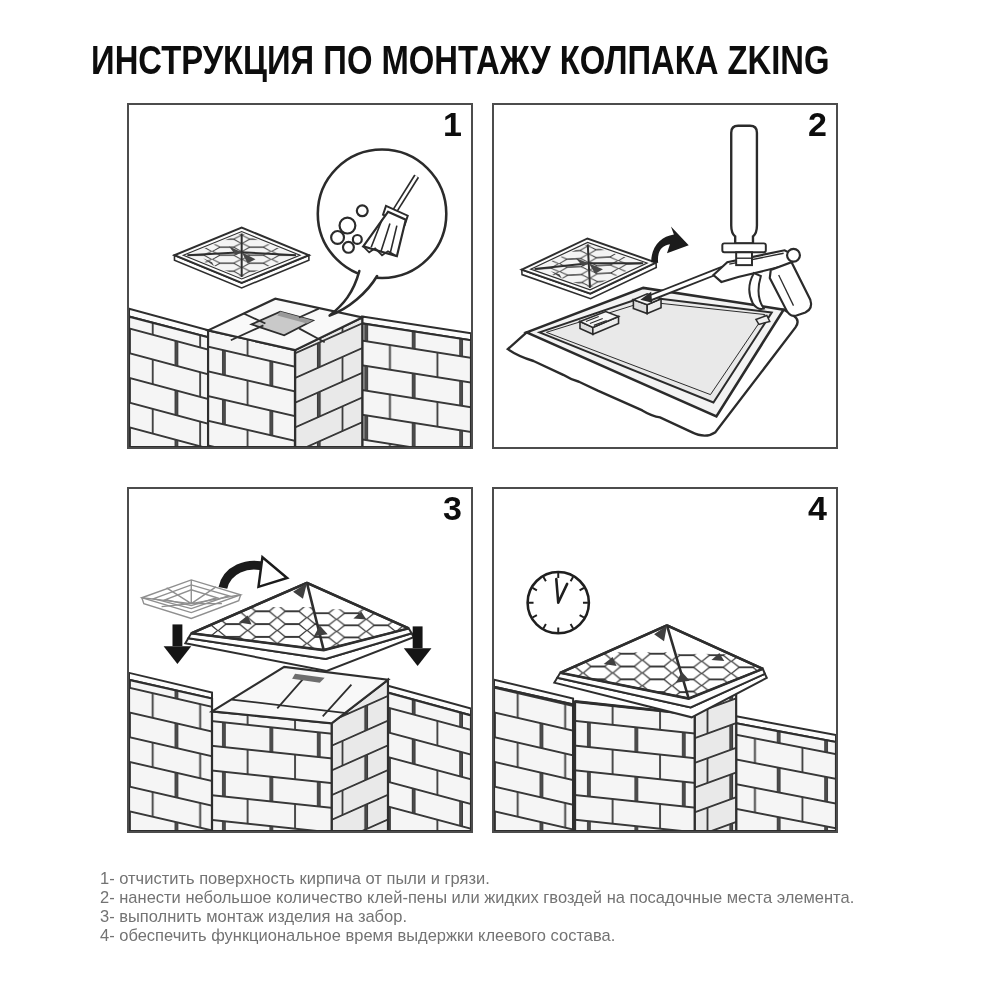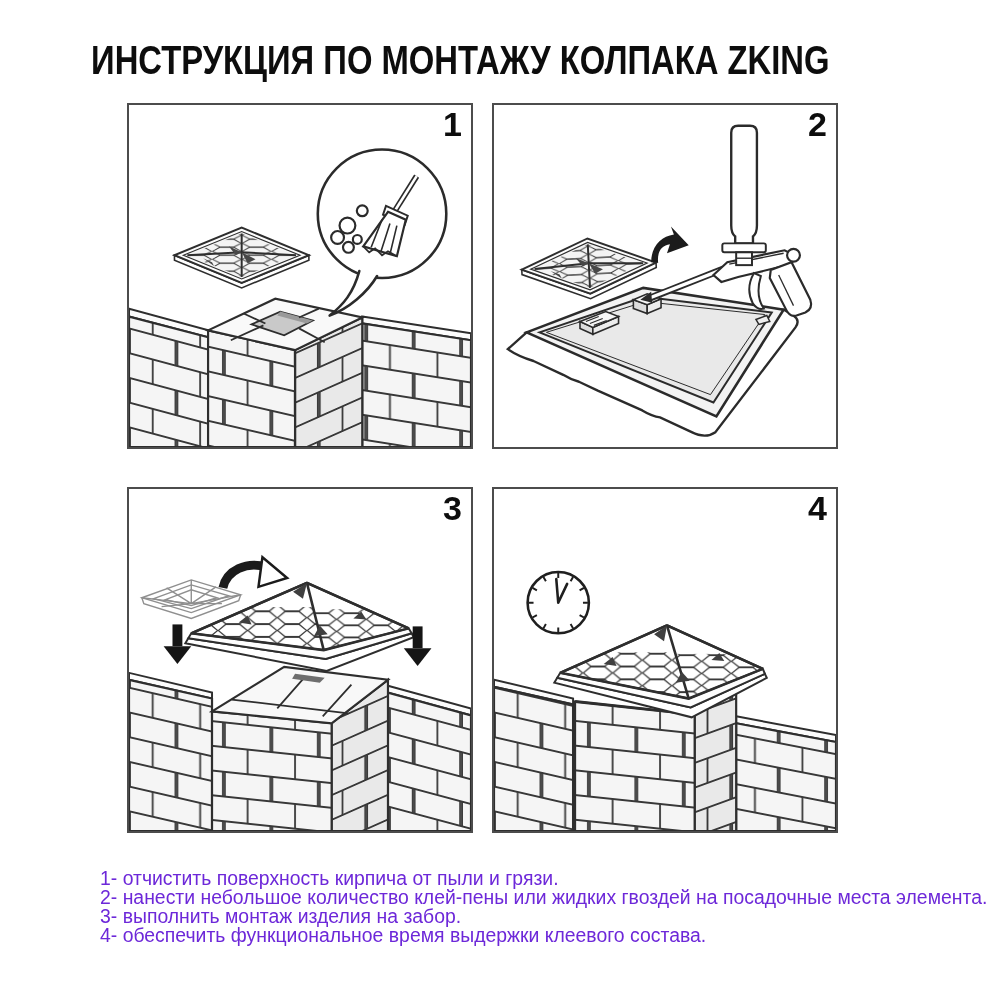--- a/index.html
+++ b/index.html
@@ -4,21 +4,21 @@
 <style>
   html,body{margin:0;padding:0;background:#fff;}
   .page{position:relative;width:1000px;height:1000px;background:#fff;overflow:hidden;
         font-family:"Liberation Sans",sans-serif;}
   .title{position:absolute;left:0;top:28px;width:1000px;text-align:left;margin:10px;
          font-size:40px;font-weight:800;color:#0d0d0d;letter-spacing:0;}
   .title span{display:inline-block;transform:scaleX(0.82);transform-origin:center;white-space:nowrap;}
   .panel{position:absolute;width:346px;height:346px;border:2px solid #4c4c4c;box-sizing:border-box;background:#fff;}
   .panel svg{position:absolute;left:0;top:0;}
   .num{position:absolute;right:9px;top:1px;font-size:34px;font-weight:800;color:#0d0d0d;line-height:1.1;}
-  .notes{position:absolute;left:100px;top:869px;width:880px;color:#6d28d9;font-size:20px;line-height:19px;}
+  .notes{position:absolute;left:100px;top:869px;width:880px;color:#737373;font-size:17px;line-height:19px;}
   .notes div{white-space:nowrap;transform:scaleX(0.97);transform-origin:left;}
 </style>
 </head>
 <body>
 
 <div class="page">
 
   <h1 class="title"><span>ИНСТРУКЦИЯ ПО МОНТАЖУ КОЛПАКА ZKING</span></h1>
 
   <svg width="0" height="0" style="position:absolute">

